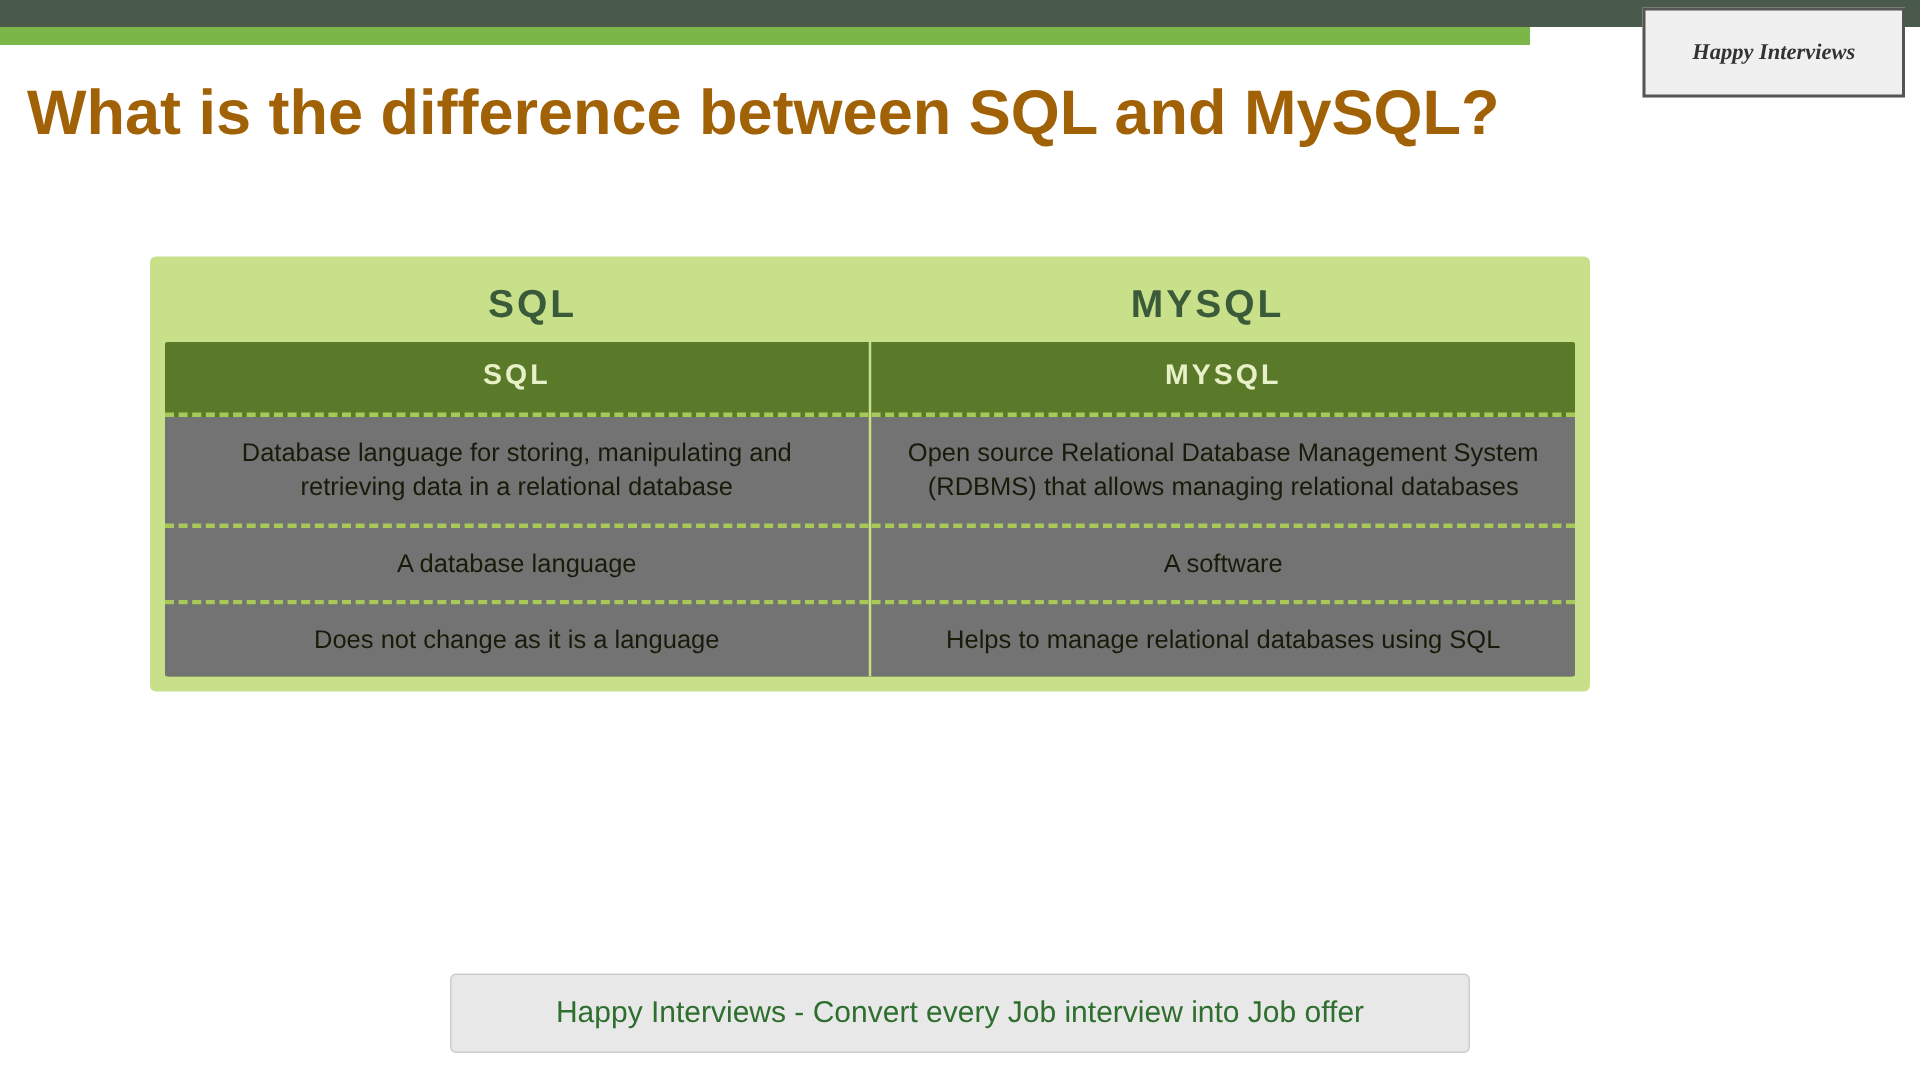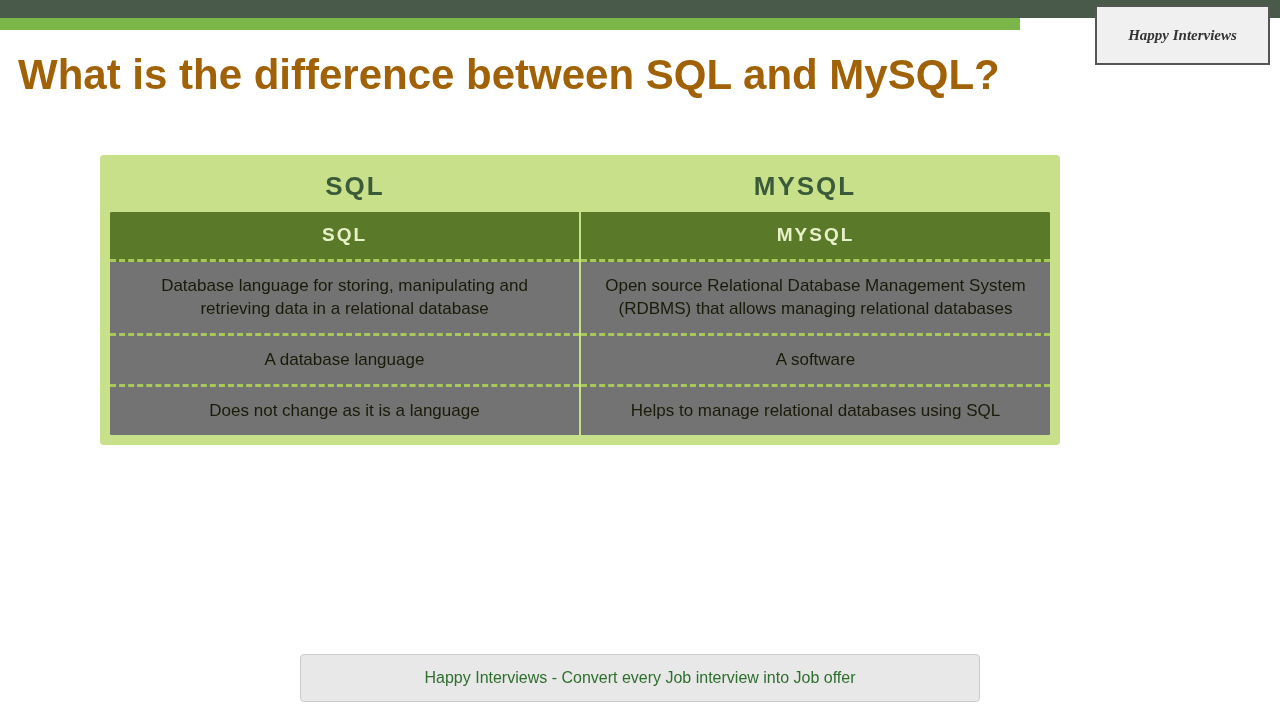--- a/index.html
+++ b/index.html
@@ -59,21 +59,21 @@
       left: 18px;
       font-size: 42px;
       font-weight: 900;
       color: #a16207;
       line-height: 1.2;
     }
 
     
     .comparison-container {
       position: absolute;
-      top: 155px;
+      top: 171px;
       left: 100px;
       width: 960px;
       background: #c8e08a;
       border-radius: 4px;
       padding: 10px;
     }
 
     
     .headers-row {
       display: flex;
@@ -155,21 +155,21 @@
       position: absolute;
       bottom: 18px;
       left: 50%;
       transform: translateX(-50%);
       width: 680px;
       background: #e8e8e8;
       border: 1px solid #ccc;
       border-radius: 4px;
       padding: 14px 20px;
       text-align: center;
-      font-size: 16px;
+      font-size: 20px;
       color: #2e6e2e;
       font-weight: 500;
     }
   </style>
 </head>
 <body>
 
 <div class="top-bar-dark"></div>
 
 <div class="top-bar-green"></div>

